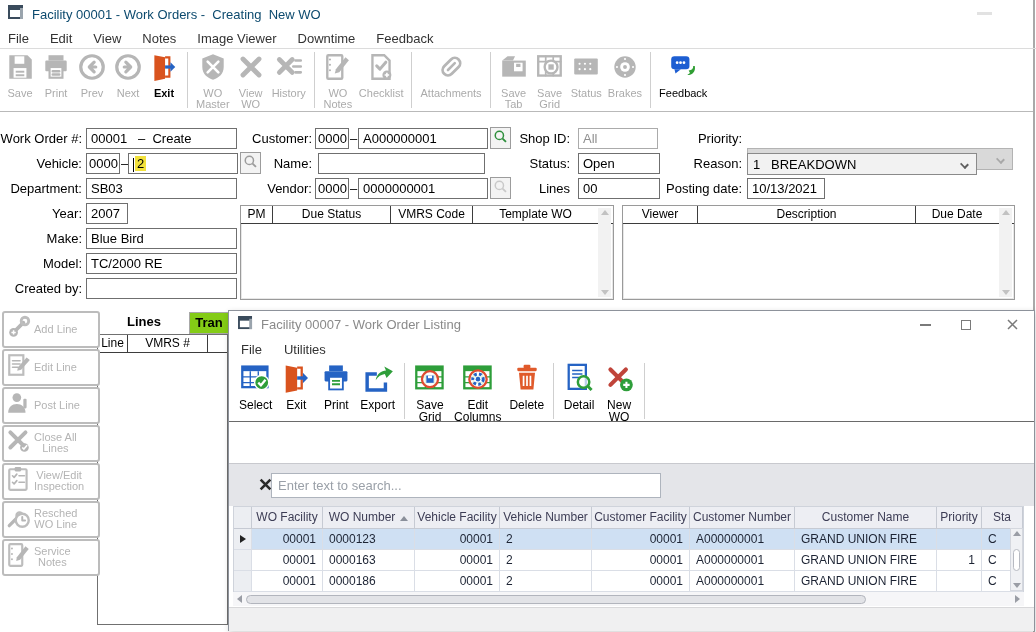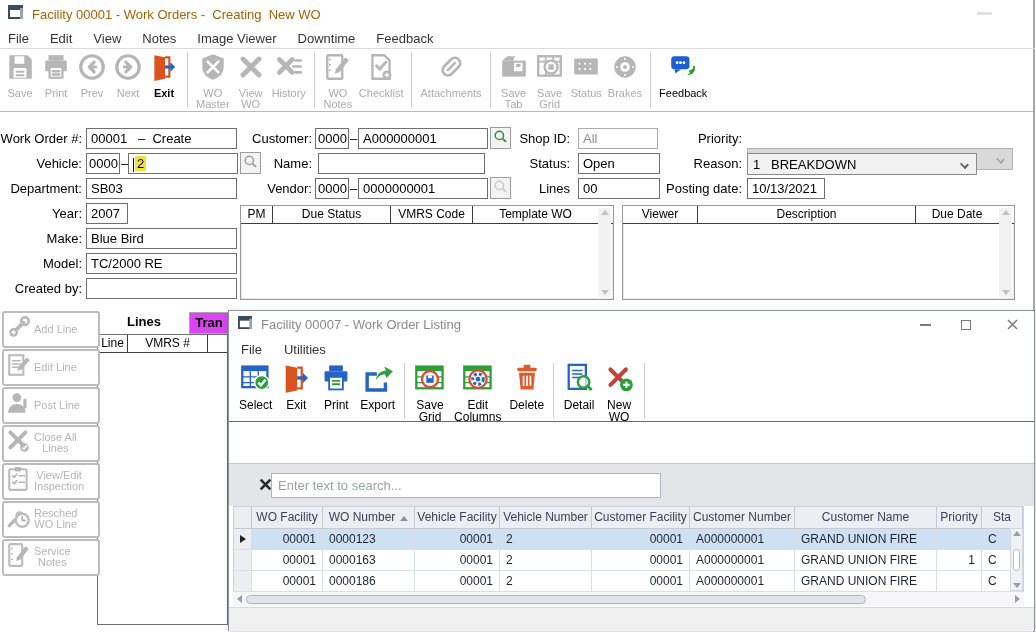--- a/index.html
+++ b/index.html
@@ -5,21 +5,21 @@
   html,body{margin:0;padding:0;background:#fff;}
   *{box-sizing:border-box;}
   .screen{position:relative;width:1036px;height:632px;background:#fff;overflow:hidden;
     font-family:"Liberation Sans","DejaVu Sans",sans-serif;color:#000;}
   .pre{white-space:pre;}
   .wrap2{white-space:pre-line;text-align:center;}
 
   
   .titlebar{position:absolute;left:0;top:0;width:100%;height:28px;background:#fff;display:flex;align-items:center;}
   .titlebar .wicon{margin-left:8px;}
-  .titlebar .ttext{margin-left:8px;font-size:13px;color:#a16207;}
+  .titlebar .ttext{margin-left:8px;font-size:13px;color:#0c4a6e;}
   .min-dash{position:absolute;left:977px;top:12px;width:15px;height:3px;background:#e2e2e2;}
   .main-right-border{position:absolute;left:1033px;top:0;width:2px;height:632px;background:#a9a9a9;}
   .menubar{position:absolute;left:0;top:28px;width:100%;height:21px;display:flex;align-items:center;gap:21px;padding-left:8px;
     border-bottom:1px solid #dcdcdc;font-size:13px;color:#333;}
   .menubar span{cursor:default;}
 
   
   .toolbar{position:absolute;left:0;top:49px;width:1033px;height:63px;border-bottom:1px solid #b9b9b9;
     display:flex;align-items:flex-start;padding:2px 0 0 2px;background:#fff;}
   .tbtn{display:flex;flex-direction:column;align-items:center;padding:1px 3px 0 3px;min-width:36px;}
@@ -55,21 +55,21 @@
   .sgrid .hd div:last-child{border-right:none;}
   .sbar{position:absolute;top:2px;right:2px;bottom:2px;width:13px;background:#f2f2f2;display:flex;flex-direction:column;
     justify-content:space-between;align-items:center;padding:2px 0;}
   .sarr{width:0;height:0;border-left:4px solid transparent;border-right:4px solid transparent;}
   .sarr.up{border-bottom:5px solid #c2c2c2;}
   .sarr.dn{border-top:5px solid #c2c2c2;}
 
   
   .tab-lines{position:absolute;left:100px;top:310px;width:88px;height:24px;background:#fff;
     font-size:13px;font-weight:bold;text-align:center;line-height:24px;}
-  .tab-tran{position:absolute;left:189px;top:312px;width:40px;height:22px;background:#d946ef;border:1px solid #a8a8a8;
+  .tab-tran{position:absolute;left:189px;top:312px;width:40px;height:22px;background:#84cc16;border:1px solid #a8a8a8;
     font-size:13px;font-weight:bold;text-align:center;line-height:20px;overflow:hidden;}
   .linesgrid{position:absolute;left:97px;top:334px;width:131px;height:291px;border:1px solid #707070;background:#fff;}
   .linesgrid .hd{display:flex;height:18px;border-bottom:1px solid #3d3d3d;}
   .linesgrid .hd div{font-size:12px;text-align:center;line-height:17px;border-right:1px solid #3d3d3d;}
   .sidebar{position:absolute;left:2px;top:311px;width:98px;}
   .sbtn{height:36.5px;border:2px solid #bcbcbc;border-radius:3px;background:#fff;margin-bottom:1.5px;
     display:flex;align-items:center;padding-left:2px;}
   .sbtn .slab{font-size:11px;line-height:11.5px;color:#b4b4b4;margin-left:2px;}
 
   

